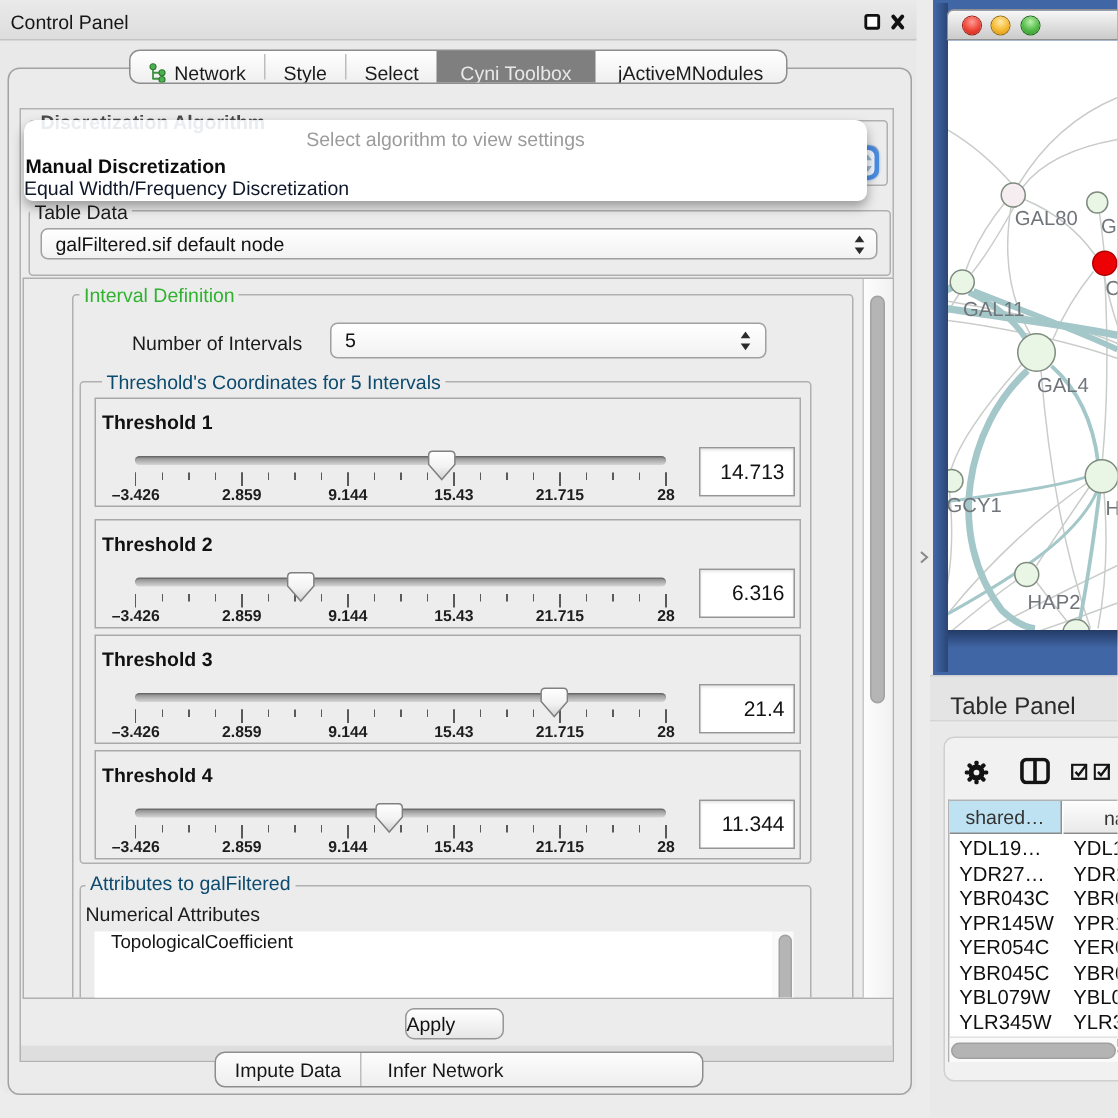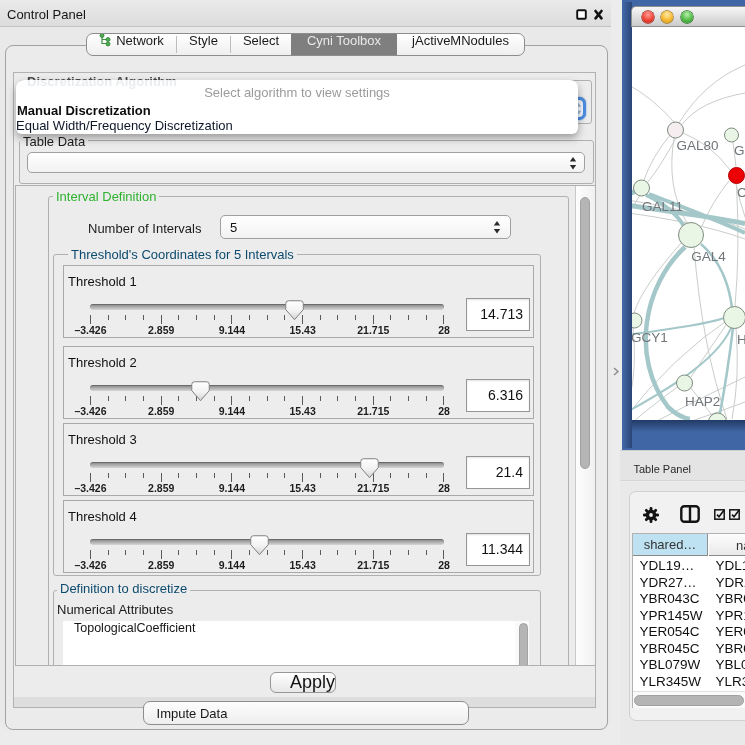--- a/index.html
+++ b/index.html
@@ -9,61 +9,61 @@
 
 #win{left:0;top:0;width:611px;height:730px;background:#e9e9e9;border-radius:0 0 9px 9px}
 #tbar{left:0;top:0;width:611px;height:27px;background:linear-gradient(#eaeaea,#dddddd);border-bottom:1px solid #c3c3c3}
 #tbar .t{position:absolute;left:7px;top:7px;font-size:13px;color:#161616}
 #cont{left:4.5px;top:45px;width:603px;height:685px;border:1px solid #a2a2a2;border-radius:8px;background:#ebebeb}
 #sub{left:13px;top:72px;width:583px;height:636px;border:1px solid #b2b2b2;background:#ececec}
 #sub .bstrip{position:absolute;left:0;top:624px;width:581px;height:10px;background:#dedede}
 
 #tabs{left:86px;top:33px;width:439px;height:23px;background:linear-gradient(#ffffff,#efefef);border:1px solid #8d8d8d;border-radius:7px;display:flex;align-items:center;font-size:13px;color:#1a1a1a;overflow:hidden}
 #tabs .sep{width:1px;height:17px;background:#bdbdbd}
-#tabs .tb{height:23px;display:flex;align-items:flex-start;justify-content:center}
+#tabs .tb{height:23px;display:flex;align-items:flex-end;justify-content:center}
 #tabs .sel{background:#7f7f7f;color:#e8e8e8}
 
 .grp{position:absolute;border:1px solid #b0b0b0;border-radius:3px}
 .gt{position:absolute;font-size:13px;background:#ececec;padding:0 3px;white-space:nowrap}
 .blue{color:#0c4a6e}
 .green{color:#2fb32f}
 
 .combo{position:absolute;background:linear-gradient(#ffffff,#f2f2f2);border:1px solid #a0a0a0;border-radius:5px;font-size:13px;color:#111}
 .combo .cv{position:absolute;left:9px;top:50%;transform:translateY(-50%)}
 
 .tp{position:absolute;left:47px;width:471px;height:73px;border:1px solid #a9a9a9;background:#ededed}
-.tl{position:absolute;left:4px;top:8px;font-size:13px;font-weight:normal;color:#111}
+.tl{position:absolute;left:4px;top:8px;font-size:13px;font-weight:bold;color:#111}
 .trk{position:absolute;left:26px;top:38px;width:354px;height:6px;border-radius:3px;background:linear-gradient(#7e7e7e,#a9a9a9 45%,#d6d6d6);box-shadow:inset 0 1px 0 rgba(0,0,0,.2)}
 .mnt{position:absolute;left:26px;top:49px;width:355px;height:5px;background:repeating-linear-gradient(90deg,#5a5a5a 0,#5a5a5a 1px,transparent 1px,transparent 17.675px)}
 .mjt{position:absolute;left:26px;top:49px;width:355px;height:9px;background:repeating-linear-gradient(90deg,#5a5a5a 0,#5a5a5a 1px,transparent 1px,transparent 70.7px)}
 .sl{position:absolute;top:58px;transform:translateX(-50%);font-size:10.5px;font-weight:bold;color:#1d1d1d}
 .vb{position:absolute;left:402px;top:32px;width:64px;height:33px;background:#fff;border:1px solid #969696;box-shadow:inset 0 1px 2px rgba(0,0,0,.12);font-size:14px;color:#111;text-align:right;line-height:31px;padding-right:6px}
 .thumb{position:absolute;top:34px}
 
 #numlist{position:absolute;left:47px;top:435px;width:452px;height:46px;background:#fff;font-size:12.5px;color:#151515}
 #numlist div{padding:1px 0 0 11px;height:13px;line-height:12px}
 
 .sbv{position:absolute;background:linear-gradient(90deg,#fdfdfd,#f1f1f1);border-left:1px solid #c8c8c8}
 .sbthumb{position:absolute;background:#b5b5b5;border:1px solid #a2a2a2;border-radius:5px}
 
-#apply{left:270px;top:672px;width:66px;height:21px;border:1px solid #979797;border-radius:6px;background:linear-gradient(#ffffff,#e7e7e7);font-size:18px;color:#111;text-align:right;line-height:19px}
+#apply{left:270px;top:672px;width:66px;height:21px;border:1px solid #979797;border-radius:6px;background:linear-gradient(#ffffff,#e7e7e7);font-size:13px;color:#111;text-align:left;line-height:19px}
 #btabs{left:143px;top:701px;width:326px;height:24px;border:1px solid #8d8d8d;border-radius:7px;background:linear-gradient(#fdfdfd,#eeeeee);display:flex;font-size:13px;color:#171717;overflow:hidden}
 #btabs .tb{display:flex;align-items:center;justify-content:center;border-left:1px solid #bdbdbd}
 #btabs .sel{background:#7f7f7f;color:#ececec}
 
 #popup{left:16px;top:80px;width:562px;height:54px;background:#fff;border-radius:8px 8px 6px 6px;box-shadow:0 4px 8px rgba(0,0,0,.35);overflow:hidden;z-index:40}
 
 #bluebg{left:621.5px;top:0;width:123.5px;height:450px;background:#4066a5}
 #ntbar{left:631px;top:6px;width:114px;height:21px;background:linear-gradient(#f7f7f7,#cbcbcb);border:1px solid #909090;border-right:none;border-radius:5px 0 0 0}
 .tl-btn{position:absolute;top:11px;width:12px;height:12px;border-radius:50%}
 #canvas{left:632px;top:27px;width:113px;height:393px;background:#fff}
 #cshadow{left:632px;top:420px;width:113px;height:12px;background:linear-gradient(rgba(10,22,48,.55),rgba(10,22,48,0))}
 #lshadow{left:623px;top:2px;width:9px;height:446px;background:linear-gradient(90deg,rgba(10,20,45,0),rgba(10,20,45,.4))}
 #tpbar{left:620px;top:450px;width:125px;height:31px;background:#e4e4e4;border-top:1px solid #d0d0d0;border-bottom:1px solid #d6d6d6}
-#tpbar .t{position:absolute;left:13.5px;top:12px;font-size:11px;color:#2a2a2a}
+#tpbar .t{position:absolute;left:13.5px;top:12px;font-size:16px;color:#2a2a2a}
 #lowbg{left:620px;top:482px;width:125px;height:263px;background:#e9e9e9}
 #inset{left:629px;top:491px;width:130px;height:230px;background:#f1f1f1;border:1px solid #d0d0d0;border-radius:7px 0 0 7px}
 #tblwrap{left:632px;top:533px;width:113px;height:175px;background:#fff;border-top:1px solid #b2b2b2;border-left:1px solid #b2b2b2;overflow:hidden}
 .hc1{position:absolute;left:0;top:0;width:75px;height:22px;background:#bfe2f2;border-right:1px solid #8f8f8f;border-bottom:1px solid #8a8a8a;font-size:13px;color:#333;text-align:center;line-height:22px}
 .hc2{position:absolute;left:76px;top:0;width:80px;height:22px;background:linear-gradient(#fdfdfd,#e9e9e9);border-bottom:1px solid #8a8a8a;font-size:13px;color:#333}
 .trow{position:absolute;left:0;width:160px;height:16.55px;font-size:13.5px;color:#101010}
 .trow .c1{position:absolute;left:6.5px;top:1px}
 .trow .c2{position:absolute;left:82.5px;top:1px}
 </style></head>
 <body>
@@ -108,20 +108,21 @@
 <div class="a" id="popup">
  <div style="position:absolute;left:11px;top:-6px;font-size:13px;font-weight:bold;color:#e9edf0">Discretization Algorithm</div>
  <div style="position:absolute;left:0;top:5px;width:562px;text-align:center;font-size:13px;color:#9b9b9b">Select algorithm to view settings</div>
  <div style="position:absolute;left:1px;top:23px;font-size:13px;font-weight:bold;color:#0d0d0d">Manual Discretization</div>
  <div style="position:absolute;left:0px;top:37.5px;font-size:13px;color:#0f172a">Equal Width/Frequency Discretization</div>
 </div>
 
 <div class="grp" style="left:19px;top:140px;width:575px;height:44px"></div>
 <div class="gt" style="left:20px;top:134px;color:#1c1c1c">Table Data</div>
 <div class="combo" style="left:27px;top:152px;width:558px;height:21px">
+ <div class="cv">galFiltered.sif default node</div>
  <svg style="position:absolute;right:7px;top:4px" width="8" height="13" viewBox="0 0 8 13">
       <path d="M4 0 L7.2 4.5 H0.8 Z" fill="#2b2b2b"></path>
       <path d="M4 12.5 L0.8 8 H7.2 Z" fill="#2b2b2b"></path>
     </svg>
 </div>
 
 <div class="a" id="scrollpane" style="left:15px;top:185px;width:581px;height:481px;border:1px solid #b0b0b0;background:#ececec;overflow:hidden">
  <svg width="0" height="0" style="position:absolute">
       <defs>
   <linearGradient id="tg" x1="0" y1="0" x2="0" y2="1">
@@ -203,34 +204,35 @@
   <span class="sl" style="left:26.5px">–3.426</span>
       <span class="sl" style="left:97.2px">2.859</span>
       <span class="sl" style="left:167.9px">9.144</span>
       <span class="sl" style="left:238.6px">15.43</span>
       <span class="sl" style="left:309.3px">21.715</span>
       <span class="sl" style="left:380px">28</span>
   <div class="vb">11.344</div>
  </div>
 
  <div class="grp" style="left:37px;top:403.5px;width:488px;height:90px"></div>
- <div class="gt blue" style="left:41px;top:395px">Definition to discretize</div>
+ <div class="gt blue" style="left:41px;top:395px">Attributes to galFiltered</div>
  <div class="a b13" style="left:41px;top:415.5px">Numerical Attributes</div>
  <div id="numlist">
       <div>TopologicalCoefficient</div>
     </div>
  <div class="sbv" style="left:499px;top:435px;width:14px;height:46px;background:#fafafa;border-left:none"></div>
  <div class="sbthumb" style="left:502.5px;top:437px;width:9px;height:50px"></div>
 </div>
 <div class="sbv" style="left:575px;top:186px;width:20px;height:479px"></div>
 <div class="sbthumb" style="left:579.5px;top:197px;width:10px;height:272px"></div>
 
 <div class="a" id="apply">Apply</div>
 <div class="a" id="btabs">
  <div class="tb" style="width:96px;border-left:none">Impute Data</div>
+ <div class="tb" style="width:113px">Infer Network</div>
 </div>
 
 <div class="a" id="bluebg"></div>
 <div class="a" id="lshadow"></div>
 <div class="a" id="ntbar"></div>
 <div class="tl-btn" style="left:641.5px;background:radial-gradient(circle at 50% 30%,#ff9d94,#ee4438 55%,#c41f12);box-shadow:0 0 0 .7px #9a2018"></div>
 <div class="tl-btn" style="left:661px;background:radial-gradient(circle at 50% 30%,#ffe9a8,#f5b931 55%,#d28f0e);box-shadow:0 0 0 .7px #9a6c0a"></div>
 <div class="tl-btn" style="left:680.7px;background:radial-gradient(circle at 50% 30%,#b7f0a8,#53ba49 55%,#2f9025);box-shadow:0 0 0 .7px #1f6a1a"></div>
 <div class="a" id="canvas">
 <svg width="113" height="393" viewBox="0 0 113 393">

